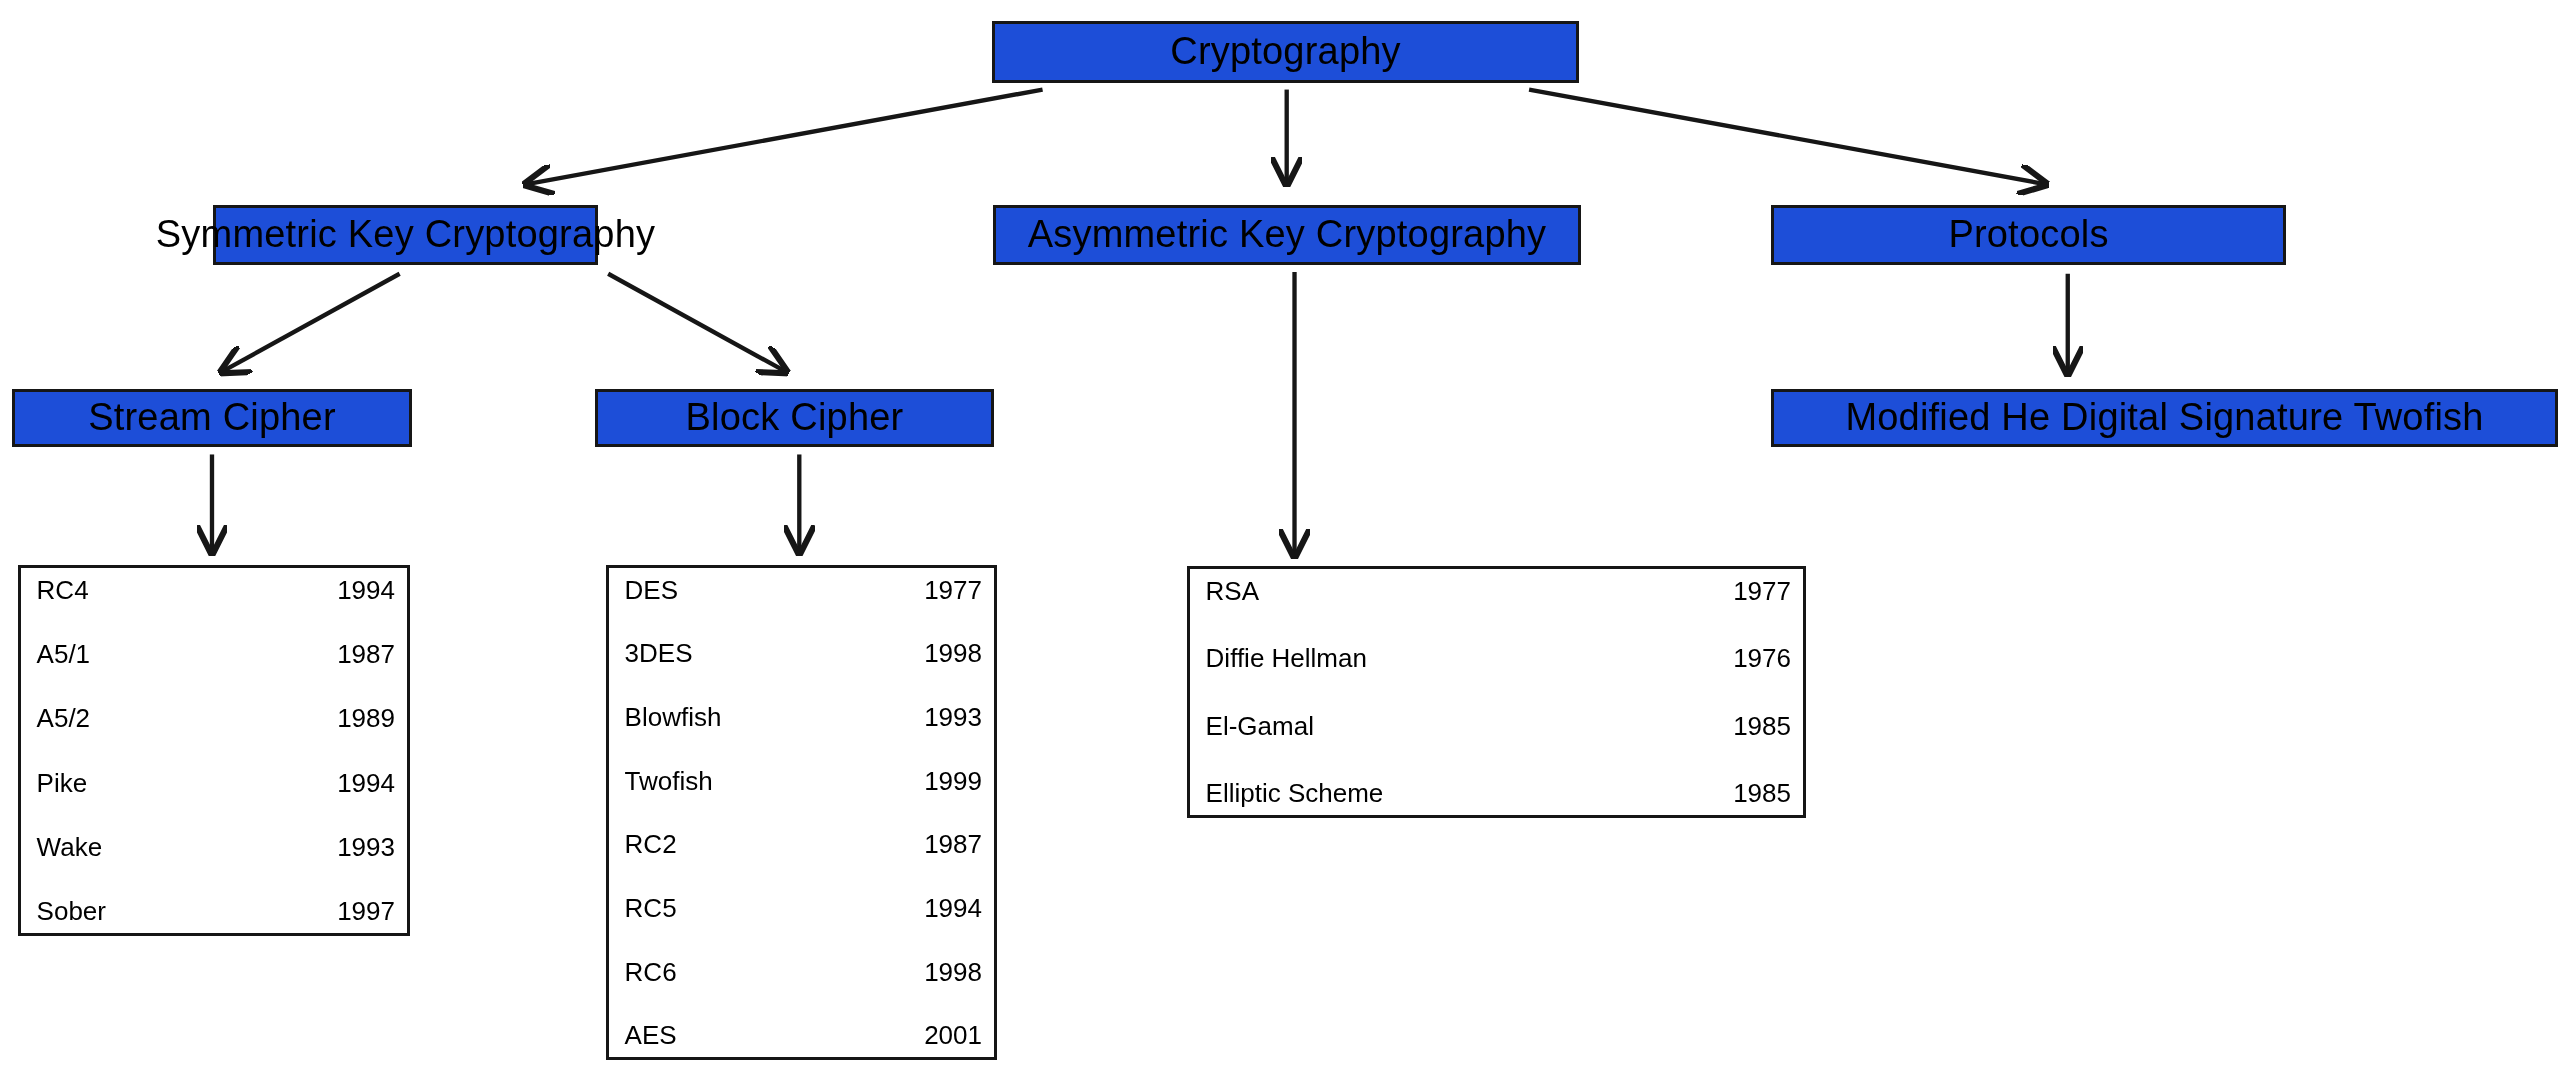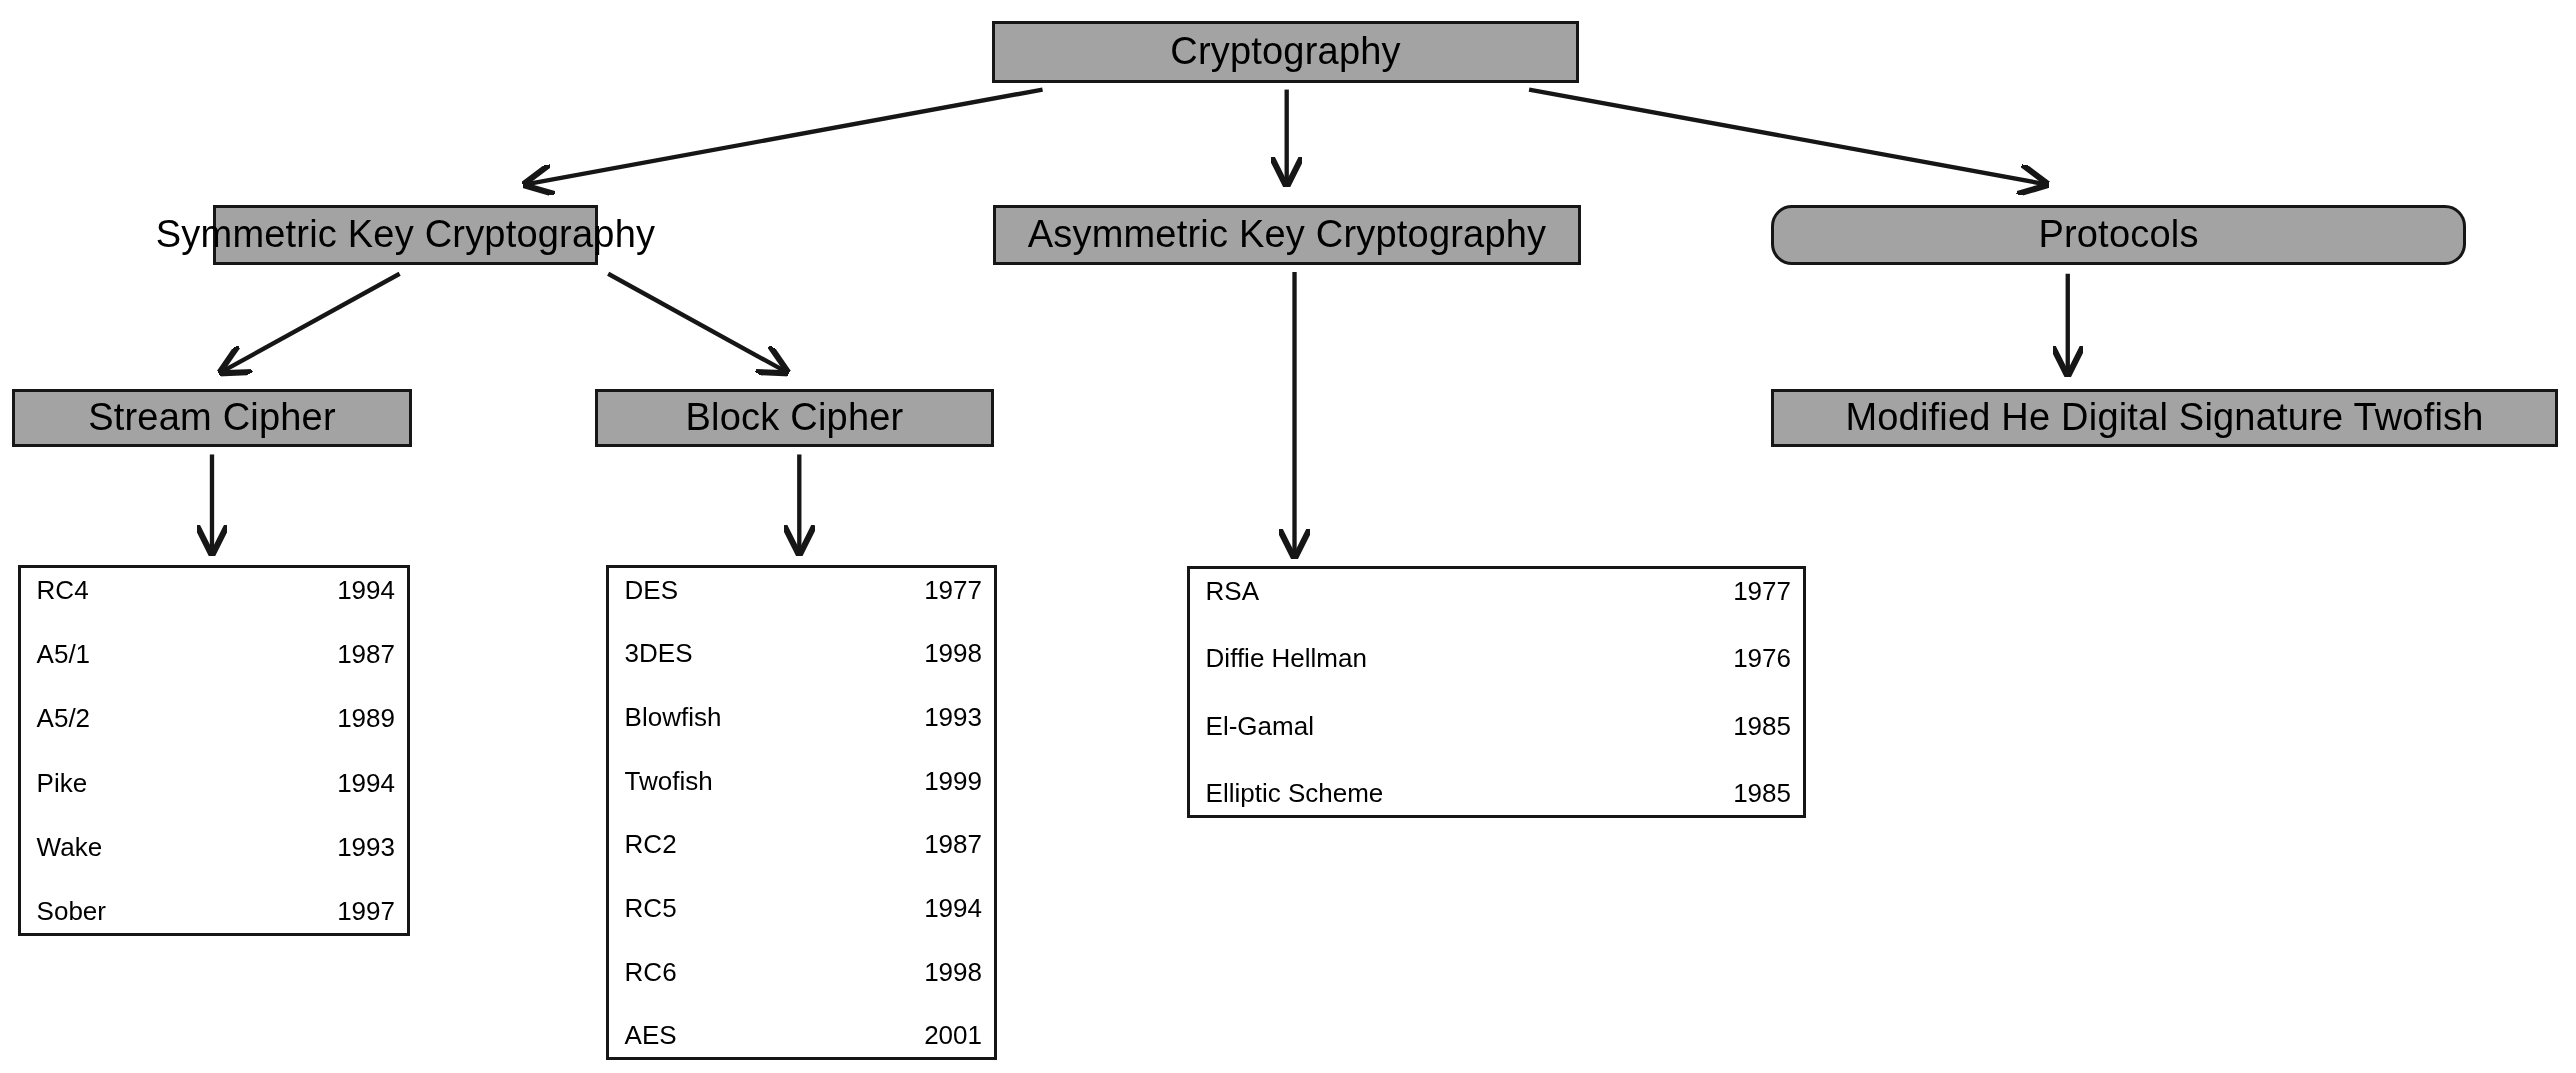--- a/index.html
+++ b/index.html
@@ -21,21 +21,21 @@
     left: 0;
     top: 0;
     width: 2576px;
     height: 1074px;
     pointer-events: none;
   }
   .node {
     position: absolute;
     box-sizing: border-box;
     border: 3.5px solid #161616;
-    background: #a3a3a3;
+    background: #1d4ed8;
     display: flex;
     align-items: center;
     justify-content: center;
     font-size: 38px;
     line-height: 1.1;
     letter-spacing: 0.2px;
     white-space: nowrap;
   }
   .node.wide-pad {
     padding: 0 10.4px;
@@ -62,21 +62,21 @@
     line-height: 1.0;
     white-space: nowrap;
   }
   .leaf-name { text-align: left; }
   .leaf-year { text-align: right; padding-left: 21px; }
 
   
   #node-root       { left: 992px; top: 21px;  width: 587px;  height: 62px; }
   #node-symmetric  { left: 213px;  top: 205px; width: 385px;  height: 60px; }
   #node-asymmetric { left: 993px; top: 205px; width: 588px;  height: 60px; }
-  #node-protocols  { left: 1771px; top: 205px; width: 695px;  height: 60px; border-radius: 21px; }
+  #node-protocols  { left: 1771px; top: 205px; width: 515px;  height: 60px; }
   #node-stream     { left: 12px;   top: 389px; width: 400px;  height: 58px; }
   #node-block      { left: 595px;  top: 389px; width: 399px;  height: 58px; }
   #node-modified   { left: 1771px; top: 389px; width: 787px;  height: 58px; }
 
   #leaf-stream     { left: 18px;   top: 565px; width: 392px;  height: 371px; }
   #leaf-block      { left: 606px;  top: 565px; width: 391px;  height: 495px; }
   #leaf-asymmetric { left: 1187px; top: 566px; width: 619px;  height: 252px; }
 </style>
 </head>
 <body>

